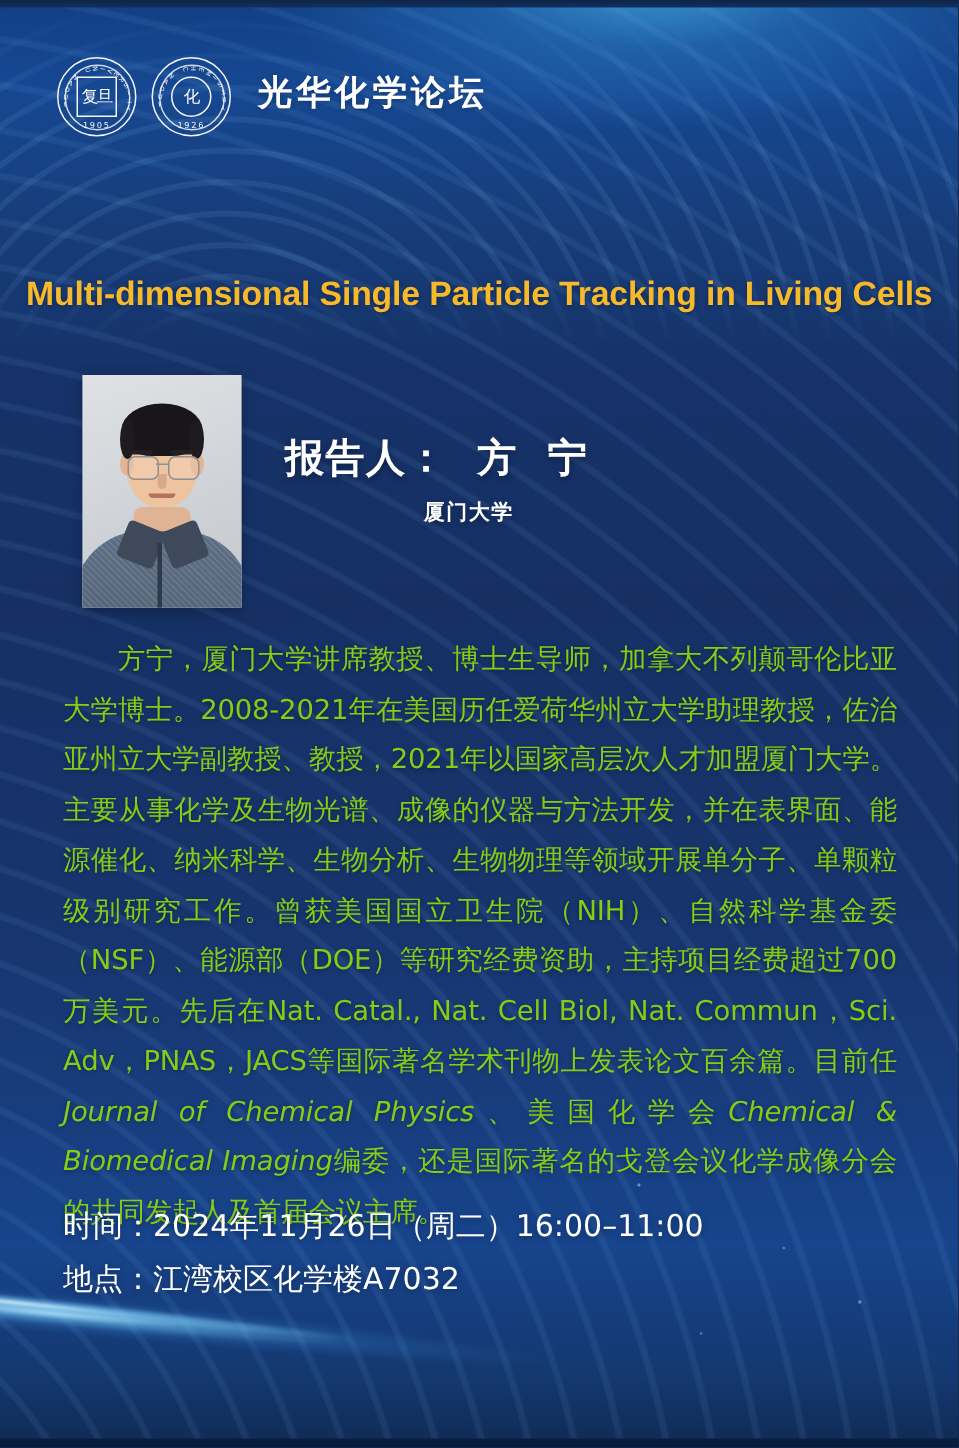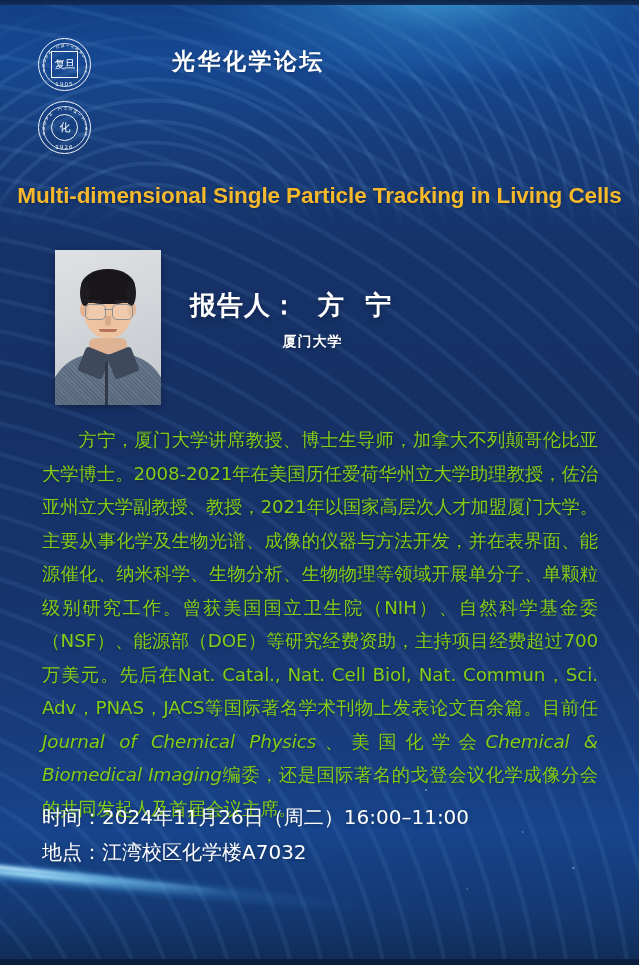--- a/index.html
+++ b/index.html
@@ -105,21 +105,20 @@
   .header {
     position: absolute;
     left: 0; top: 0; right: 0; height: 112px;
   }
   .logos {
     position: absolute;
     left: 38px; top: 38px;
     display: flex;
     gap: 10px;
     align-items: flex-end;
-    flex-direction: column;
   }
   .logo-seal {
     width: 53px; height: 53px;
     border-radius: 50%;
     border: 1.6px solid rgba(255,255,255,0.94);
     position: relative;
     display: flex;
     align-items: center;
     justify-content: center;
     box-sizing: border-box;

